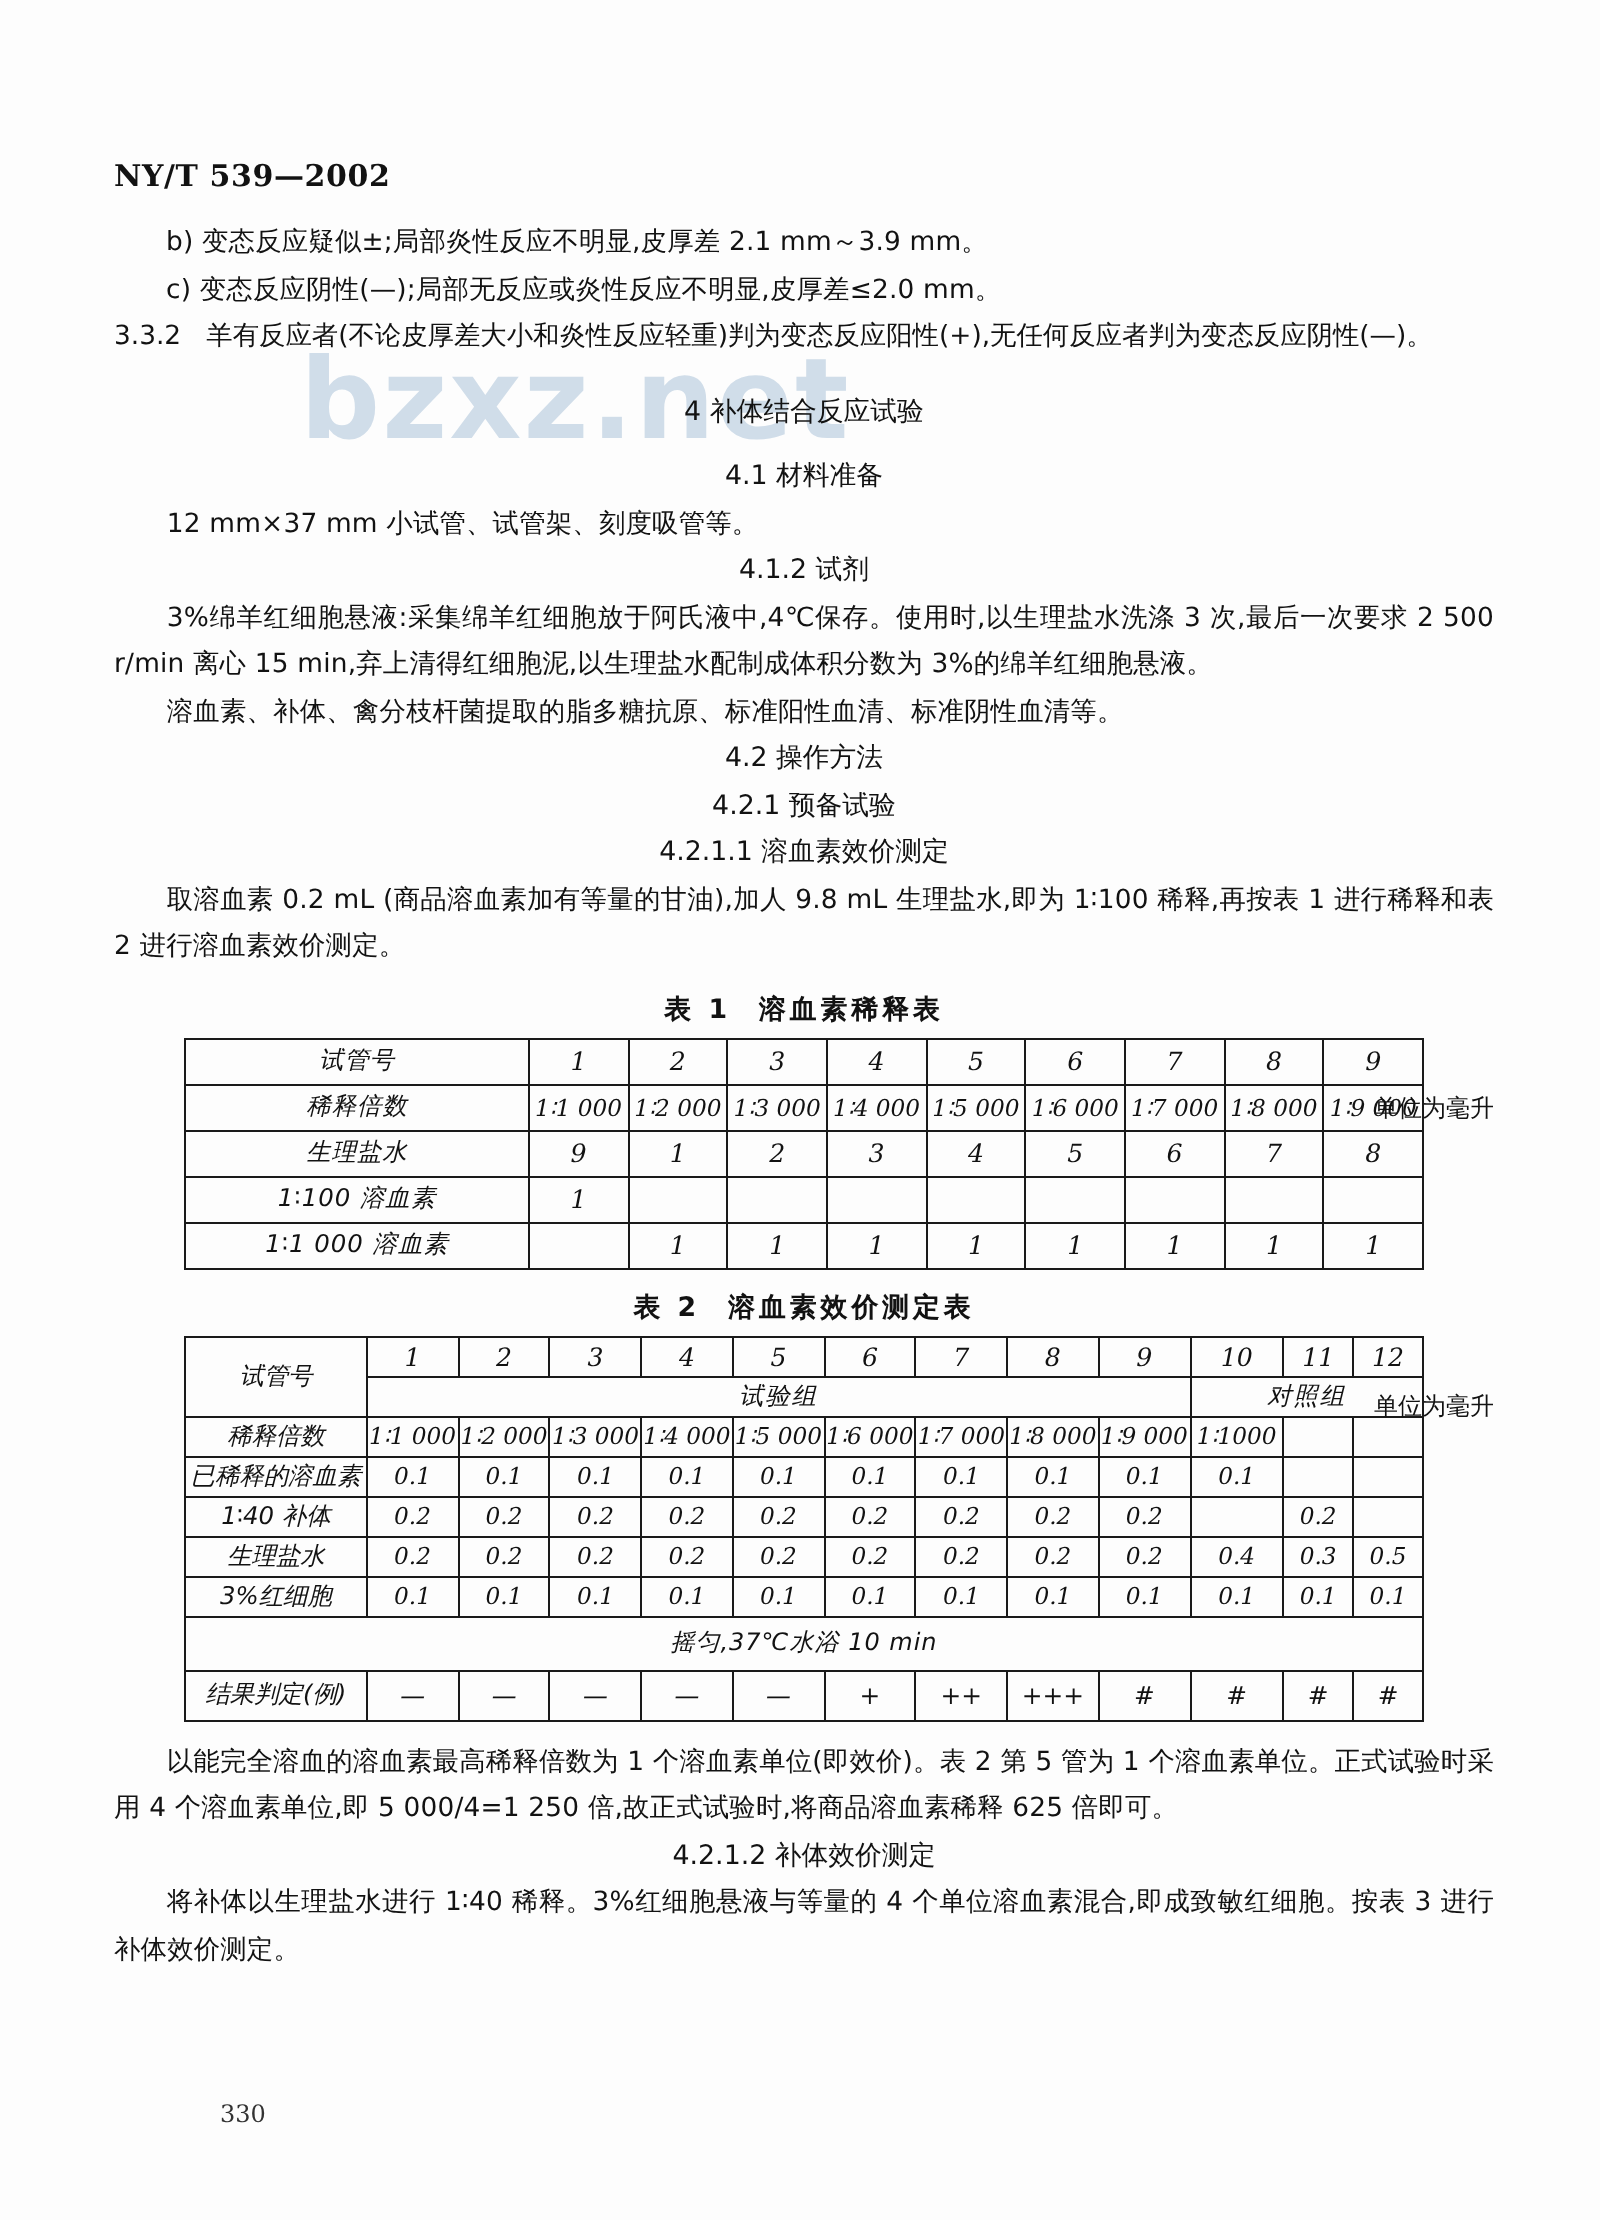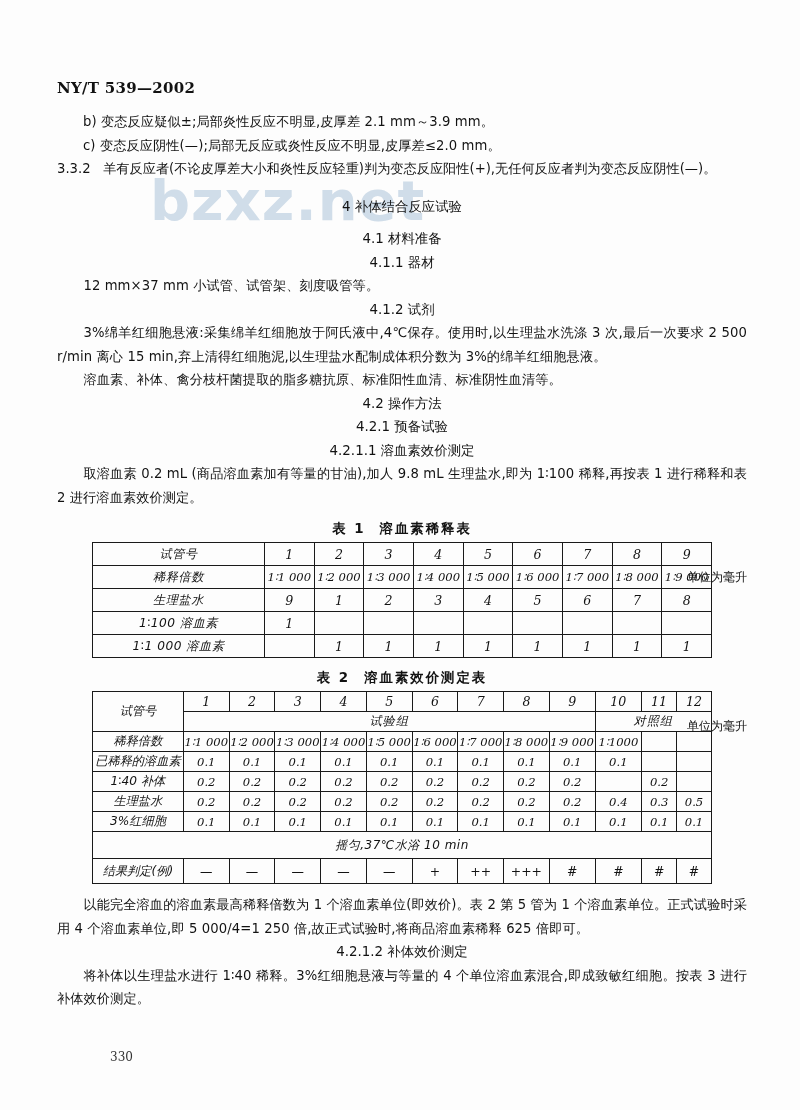--- a/index.html
+++ b/index.html
@@ -167,21 +167,20 @@
 
       <p class="clause">
         <span class="clause-num">3.3.2</span>&nbsp;&nbsp;&nbsp;<span>羊有反应者(不论皮厚差大小和炎性反应轻重)判为变态反应阳性(+),无任何反应者判为变态反应阴性(—)。</span>
       </p>
 
 
       <div class="gap-m"></div>
       <p class="heading">4  补体结合反应试验</p>
       <div class="gap-s"></div>
       <p class="heading">4.1  材料准备</p>
-      <p class="heading">4.1.1  器材</p>
       <p class="para indent">12 mm×37 mm 小试管、试管架、刻度吸管等。</p>
       <p class="heading">4.1.2  试剂</p>
       <p class="para indent">3%绵羊红细胞悬液:采集绵羊红细胞放于阿氏液中,4℃保存。使用时,以生理盐水洗涤 3 次,最后一次要求 2 500 r/min 离心 15 min,弃上清得红细胞泥,以生理盐水配制成体积分数为 3%的绵羊红细胞悬液。</p>
       <p class="para indent">溶血素、补体、禽分枝杆菌提取的脂多糖抗原、标准阳性血清、标准阴性血清等。</p>
       <p class="heading">4.2  操作方法</p>
       <p class="heading">4.2.1  预备试验</p>
       <p class="heading">4.2.1.1  溶血素效价测定</p>
       <p class="para indent">取溶血素 0.2 mL (商品溶血素加有等量的甘油),加人 9.8 mL 生理盐水,即为 1∶100 稀释,再按表 1 进行稀释和表 2 进行溶血素效价测定。</p>
 
       <div class="gap-s"></div>

